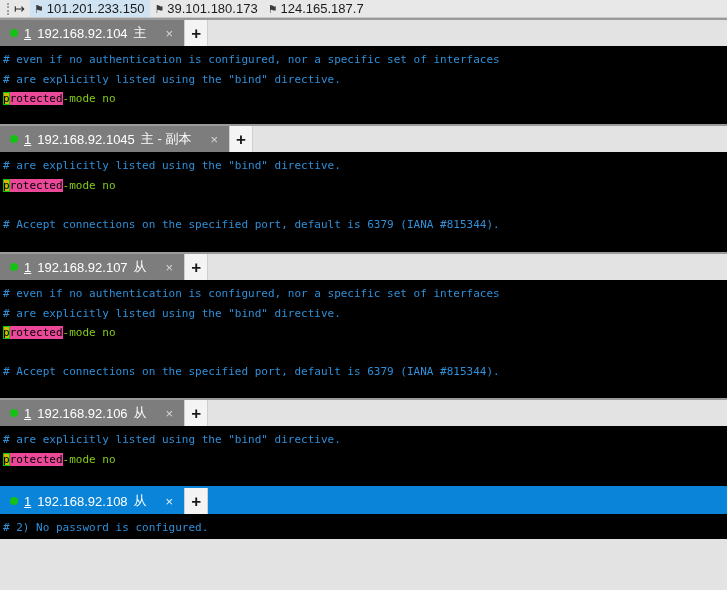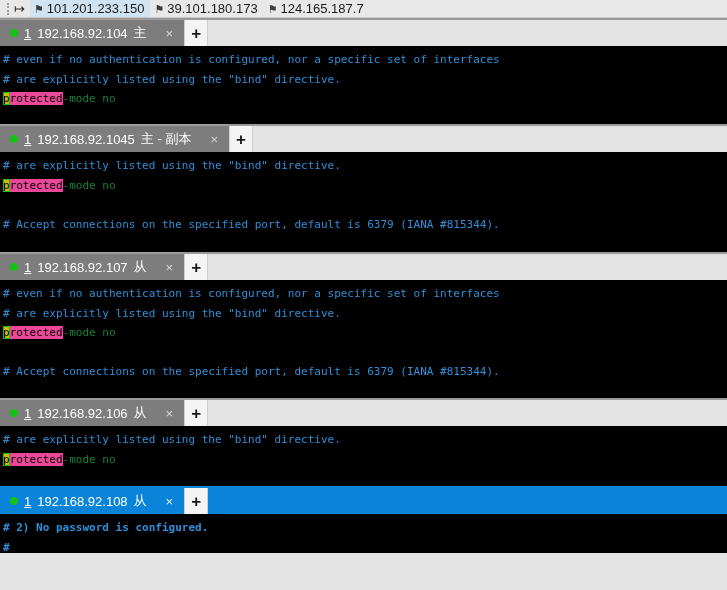--- a/index.html
+++ b/index.html
@@ -121,21 +121,21 @@
   .hl {
     background: #ec4899;
     color: #000000;
   }
   .cursor {
     background: #d8b500;
     color: #000000;
     outline: 1px solid #0ec40e;
     outline-offset: -1px;
   }
-  .plain { color: #15803d; }
+  .plain { color: #84cc16; }
 </style>
 </head>
 <body>
 
 <div class="bookmark-bar">
   <div class="bm-handle">
     <i></i>
       <i></i>
       <i></i>
       <i></i>
@@ -219,15 +219,15 @@
         <div class="tab">
           <span class="tab-dot"></span>
           <span class="tab-num">1</span>
           <span class="tab-label">192.168.92.108</span>
           <span class="tab-label">从</span>
           <span class="tab-close">×</span>
         </div>
         <div class="tab-new">+</div>
         <div class="tabstrip-filler"></div>
       </div>
-      <div class="term" style="height: 39px; font-weight: bold;"><div><span class="cmt"># 2) No password is configured.</span></div><div><span class="cmt">#</span></div></div>
+      <div class="term" style="height: 25px;"><div><span class="cmt"># 2) No password is configured.</span></div><div><span class="cmt">#</span></div></div>
     </div>
   </div>
 
 </body></html>

